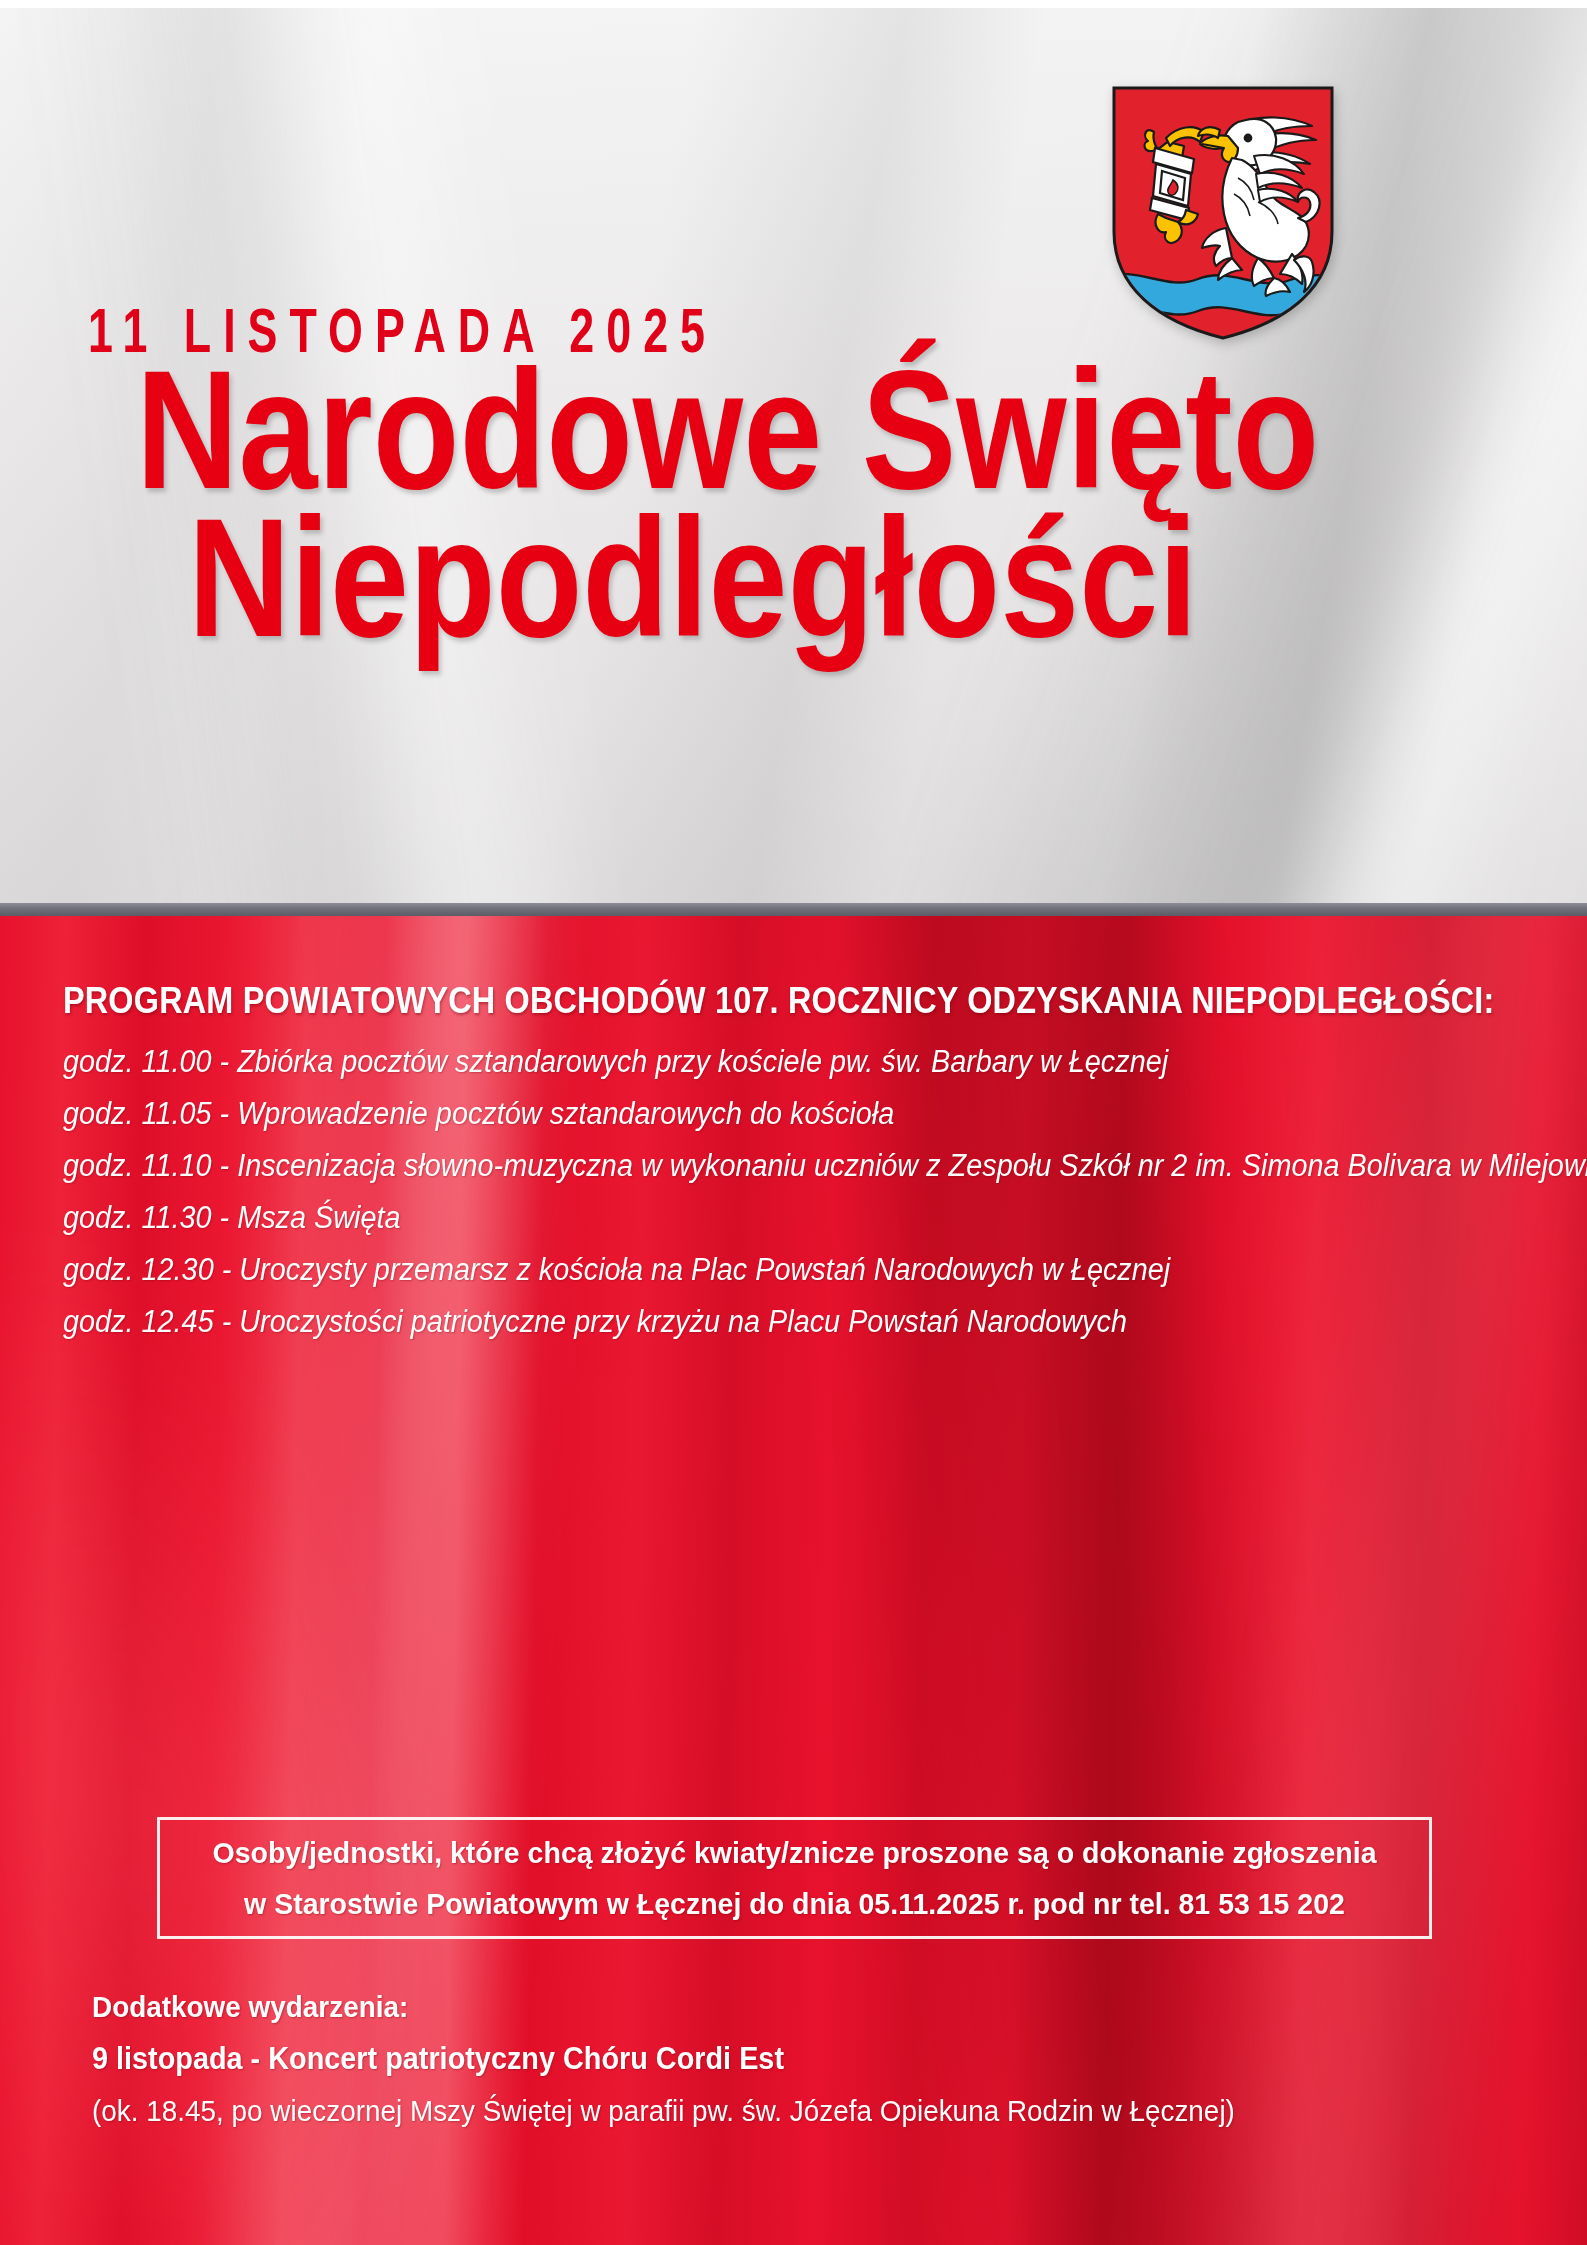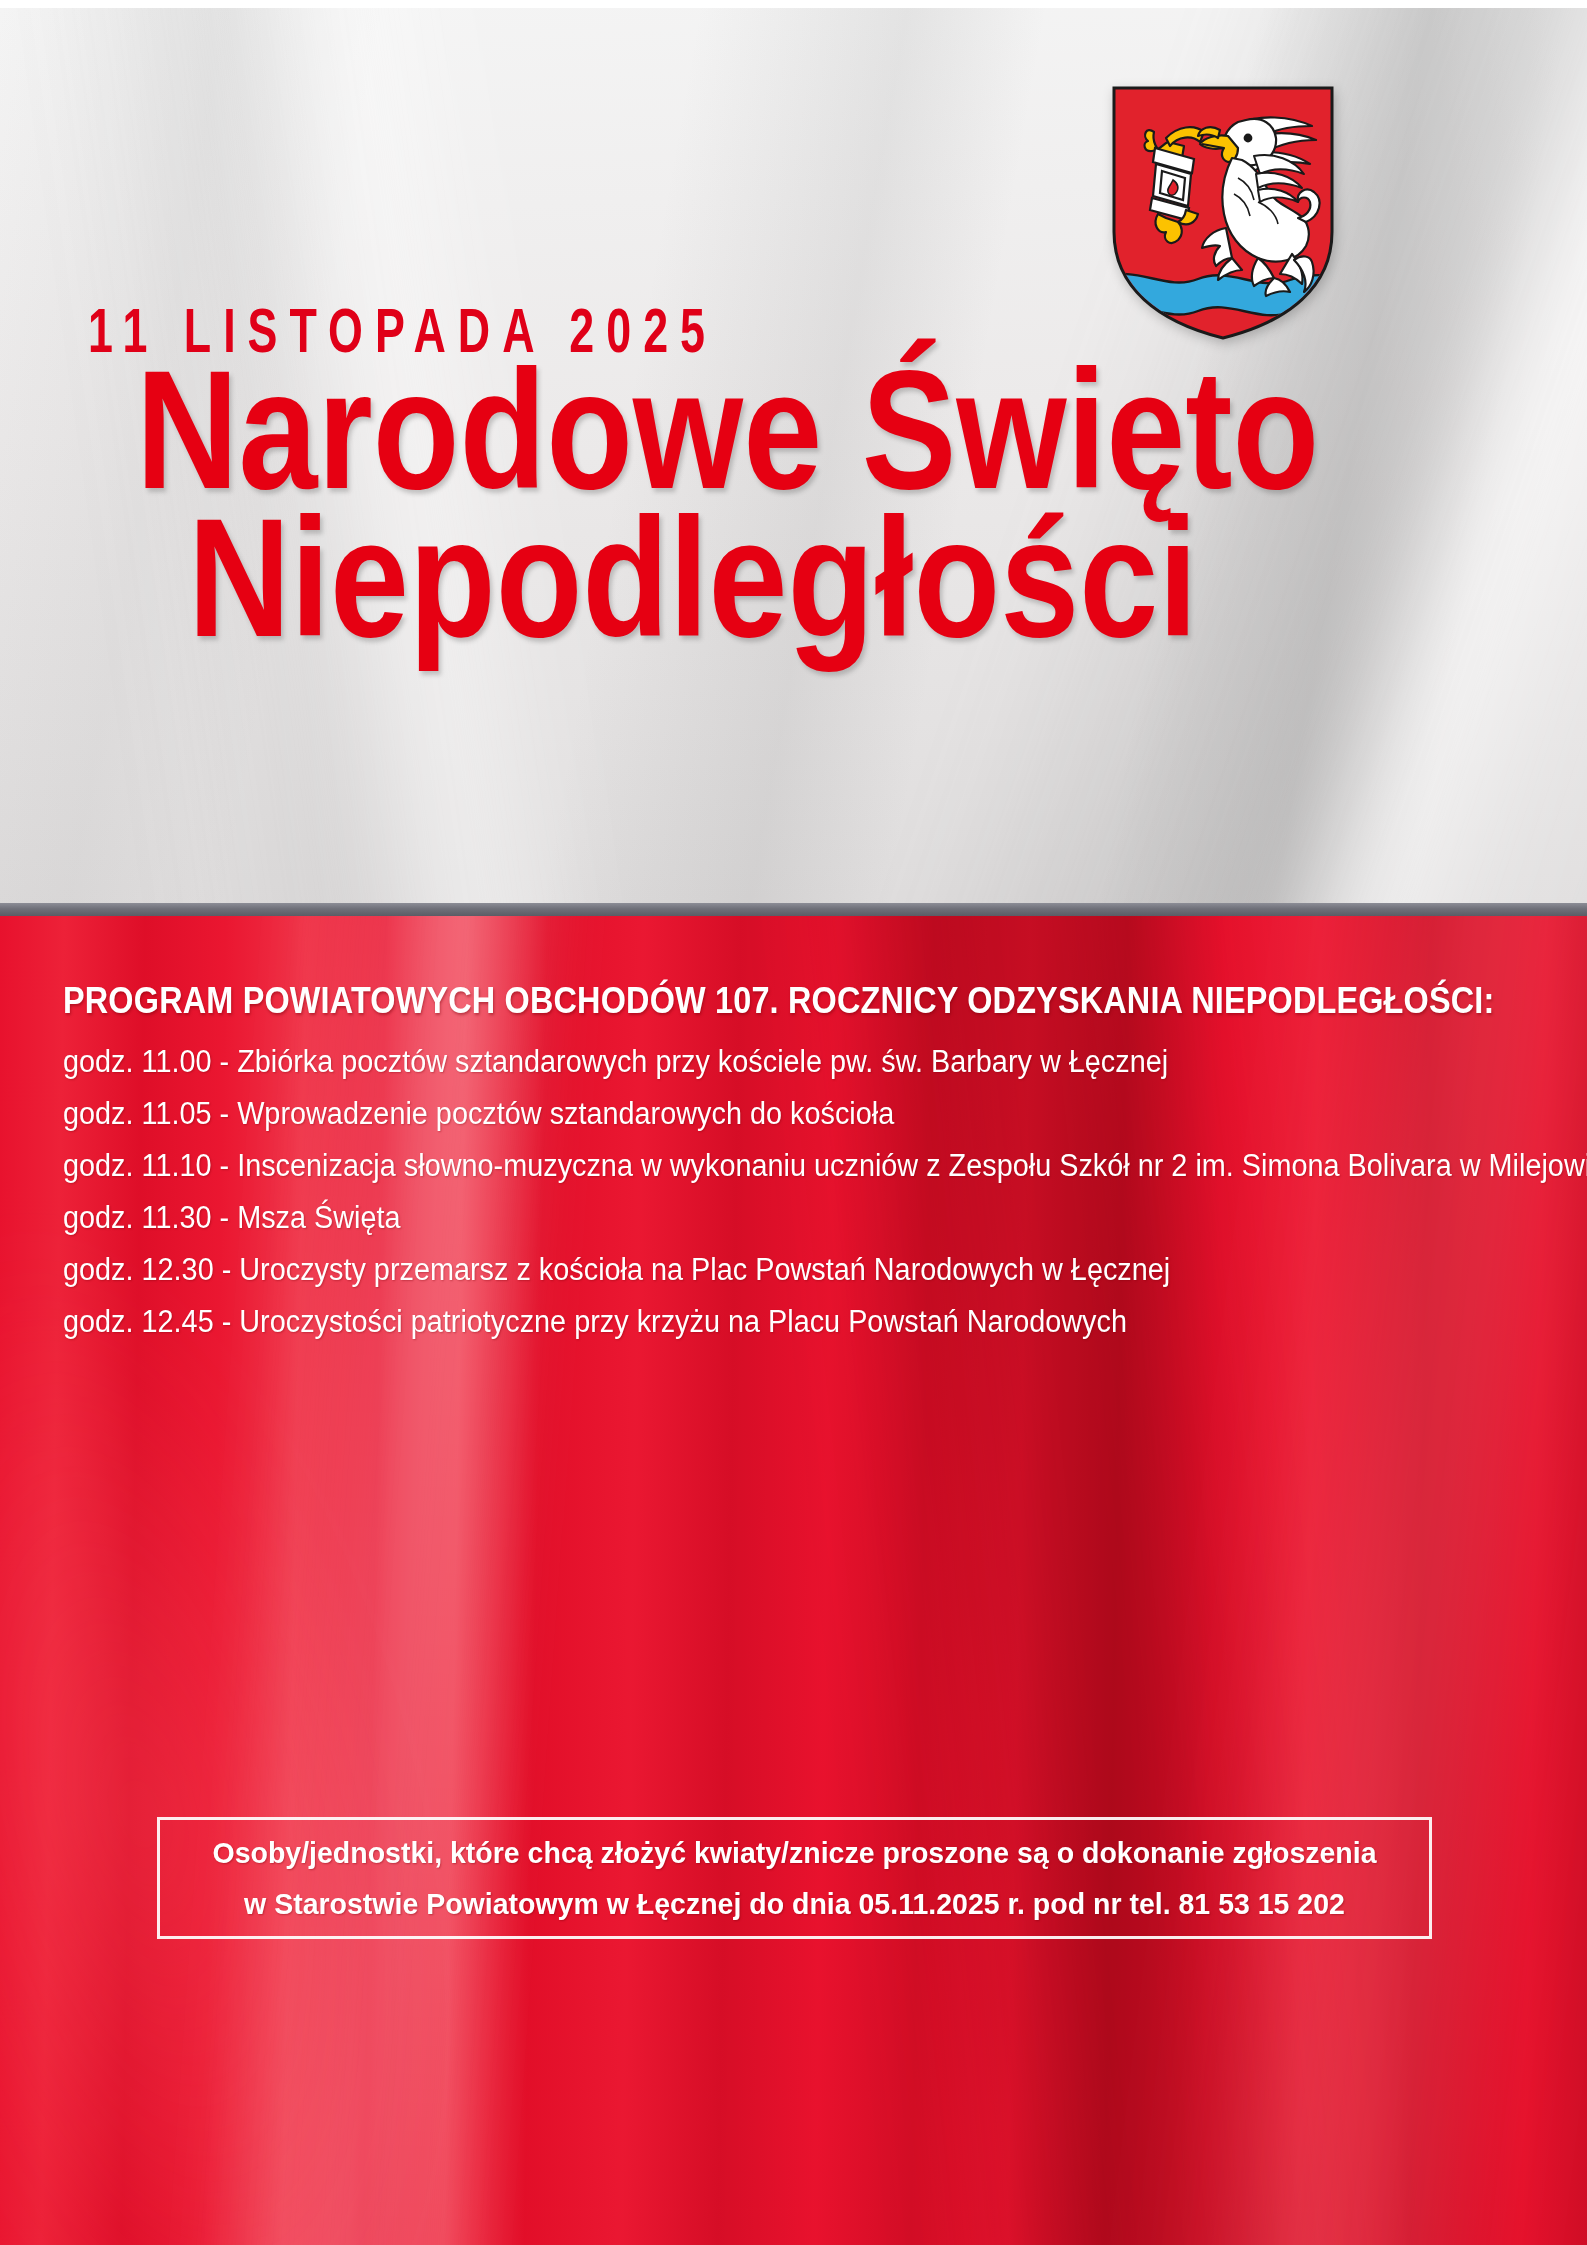--- a/index.html
+++ b/index.html
@@ -226,20 +226,21 @@
     letter-spacing: 0.2px;
     transform: scaleX(0.90);
     transform-origin: left center;
     white-space: nowrap;
     text-shadow: 1px 2px 3px rgba(120,0,12,0.45);
   }
 
   .schedule {
     margin: 24px 0 0 63px;
     list-style: none;
+    font-style: italic;
   }
   .schedule li {
     font-family: "Liberation Sans Narrow", "Liberation Sans", sans-serif;
     font-size: 31px;
     font-weight: 400;
     line-height: 1.00;
     margin-bottom: 21px;
     transform: scaleX(0.93);
     transform-origin: left center;
     white-space: nowrap;
@@ -466,14 +467,19 @@
       <li>godz. 12.45 - Uroczystości patriotyczne przy krzyżu na Placu Powstań Narodowych</li>
     </ul>
 
   </div>
 
   <div class="callout">
     <p>Osoby/jednostki, które chcą złożyć kwiaty/znicze proszone są o dokonanie zgłoszenia</p>
     <p>w Starostwie Powiatowym w Łęcznej do dnia 05.11.2025 r. pod nr tel. 81 53 15 202</p>
   </div>
 
+  <div class="extras">
+    <div class="ex-head">Dodatkowe wydarzenia:</div>
+    <div class="ex-main">9 listopada - Koncert patriotyczny Chóru Cordi Est</div>
+    <div class="ex-note">(ok. 18.45, po wieczornej Mszy Świętej w parafii pw. św. Józefa Opiekuna Rodzin w Łęcznej)</div>
+  </div>
 
 </div>
 
 </body></html>

